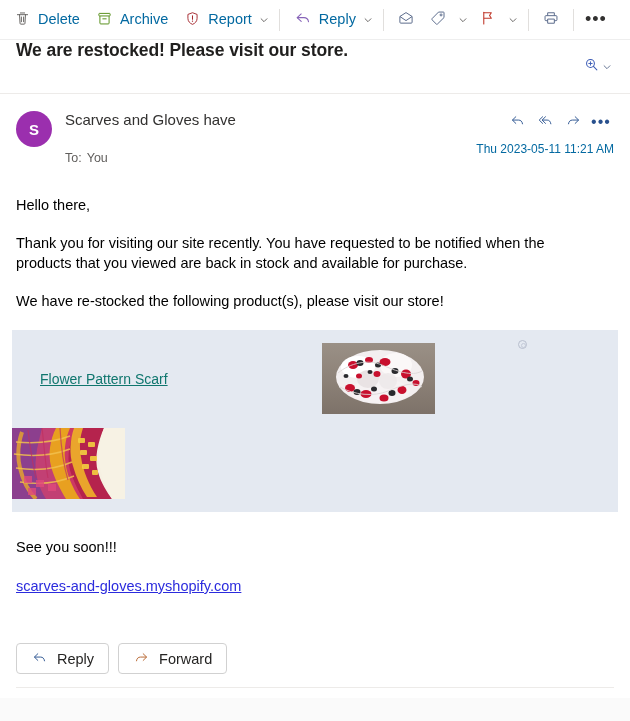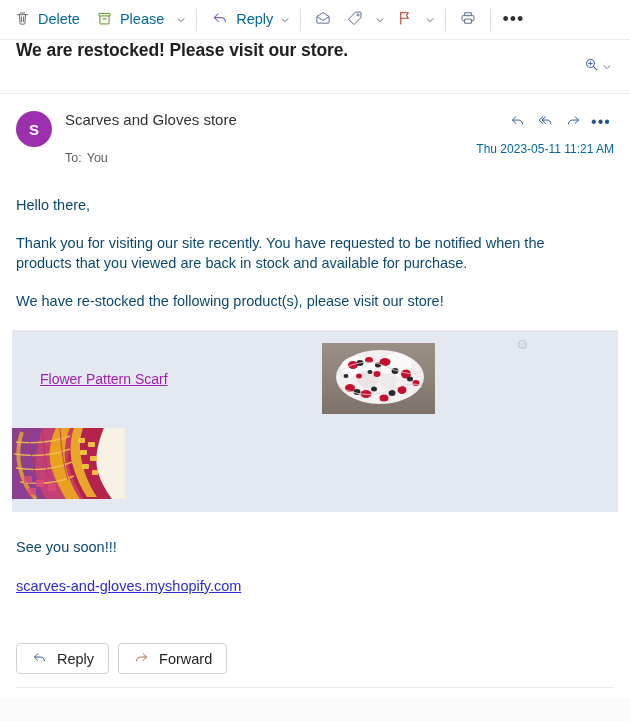--- a/index.html
+++ b/index.html
@@ -166,21 +166,21 @@
   }
 
   
   .body {
     padding: 0 16px;
     flex: 1 1 auto;
     overflow: hidden;
   }
   .para {
     font-size: 14.5px;
-    color: #0c4a6e;
+    color: #000000;
     line-height: 20px;
     margin: 0;
   }
   .p-hello { margin-top: 29px; }
   .p-thanks { margin-top: 18px; max-width: 565px; }
   .p-restock { margin-top: 18px; }
 
   
   .product-panel {
     margin-top: 19px;
@@ -196,21 +196,21 @@
     height: 85px;
     position: relative;
   }
   .product-link-cell {
     width: 310px;
     padding-left: 28px;
     flex: 0 0 auto;
   }
   .product-link {
     font-size: 14px;
-    color: #a21caf;
+    color: #0f766e;
     text-decoration: underline;
     cursor: pointer;
     font-family: "Liberation Sans", sans-serif;
   }
   .product-thumb {
     width: 113px;
     height: 71px;
     flex: 0 0 auto;
     border: 0;
     overflow: hidden;
@@ -294,24 +294,34 @@
     </div>
 
     <div class="tb-btn">
       <span>
         <svg width="17" height="17" viewBox="0 0 20 20" fill="none">
           <rect x="3.4" y="4" width="13.2" height="3" rx="0.6" stroke="#4f8a10" stroke-width="1.1"></rect>
           <path d="M4.6 7.2v8.2a1 1 0 0 0 1 1h8.8a1 1 0 0 0 1-1V7.2" stroke="#4f8a10" stroke-width="1.1"></path>
           <path d="M8 10.4h4" stroke="#4f8a10" stroke-width="1.1" stroke-linecap="round"></path>
         </svg>
       </span>
-      <span class="tb-label">Please</span>
+      <span class="tb-label">Archive</span>
     </div>
 
     <div class="tb-split">
+      <div class="tb-btn">
+        <span>
+          <svg width="17" height="17" viewBox="0 0 20 20" fill="none">
+            <path d="M10 3.2l5.4 2v4.6c0 3.3-2.2 5.9-5.4 7.1-3.2-1.2-5.4-3.8-5.4-7.1V5.2l5.4-2z" stroke="#a4262c" stroke-width="1.1" stroke-linejoin="round"></path>
+            <path d="M10 6.8v4" stroke="#a4262c" stroke-width="1.2" stroke-linecap="round"></path>
+            <circle cx="10" cy="13.2" r="0.75" fill="#a4262c"></circle>
+          </svg>
+        </span>
+        <span class="tb-label">Report</span>
+      </div>
       <div class="tb-caret">
         <svg width="10" height="10" viewBox="0 0 12 12" fill="none">
           <path d="M2.5 4.5L6 8l3.5-3.5" stroke="#605e5c" stroke-width="1.1" stroke-linecap="round" stroke-linejoin="round"></path>
         </svg>
       </div>
     </div>
 
     <div class="tb-sep"></div>
 
     <div class="tb-split">
@@ -407,21 +417,21 @@
         <svg width="10" height="10" viewBox="0 0 12 12" fill="none">
           <path d="M2.5 4.5L6 8l3.5-3.5" stroke="#5b6b8c" stroke-width="1.1" stroke-linecap="round" stroke-linejoin="round"></path>
         </svg>
       </span>
     </div>
   </div>
 
   <div class="sender-row">
     <div class="avatar">S</div>
     <div class="sender-info">
-      <div class="sender-name">Scarves and Gloves store</div>
+      <div class="sender-name">Scarves and Gloves have</div>
       <div class="sender-to">
         <span class="to-lbl">To:</span><span>You</span>
       </div>
     </div>
     <div class="sender-right">
       <div class="action-icons">
         <div class="ai-btn">
           <span>
             <svg width="17" height="17" viewBox="0 0 20 20" fill="none">
               <path d="M8 5.6L4 9.5 8 13.4" stroke="#29518e" stroke-width="1.1" stroke-linecap="round" stroke-linejoin="round"></path>

